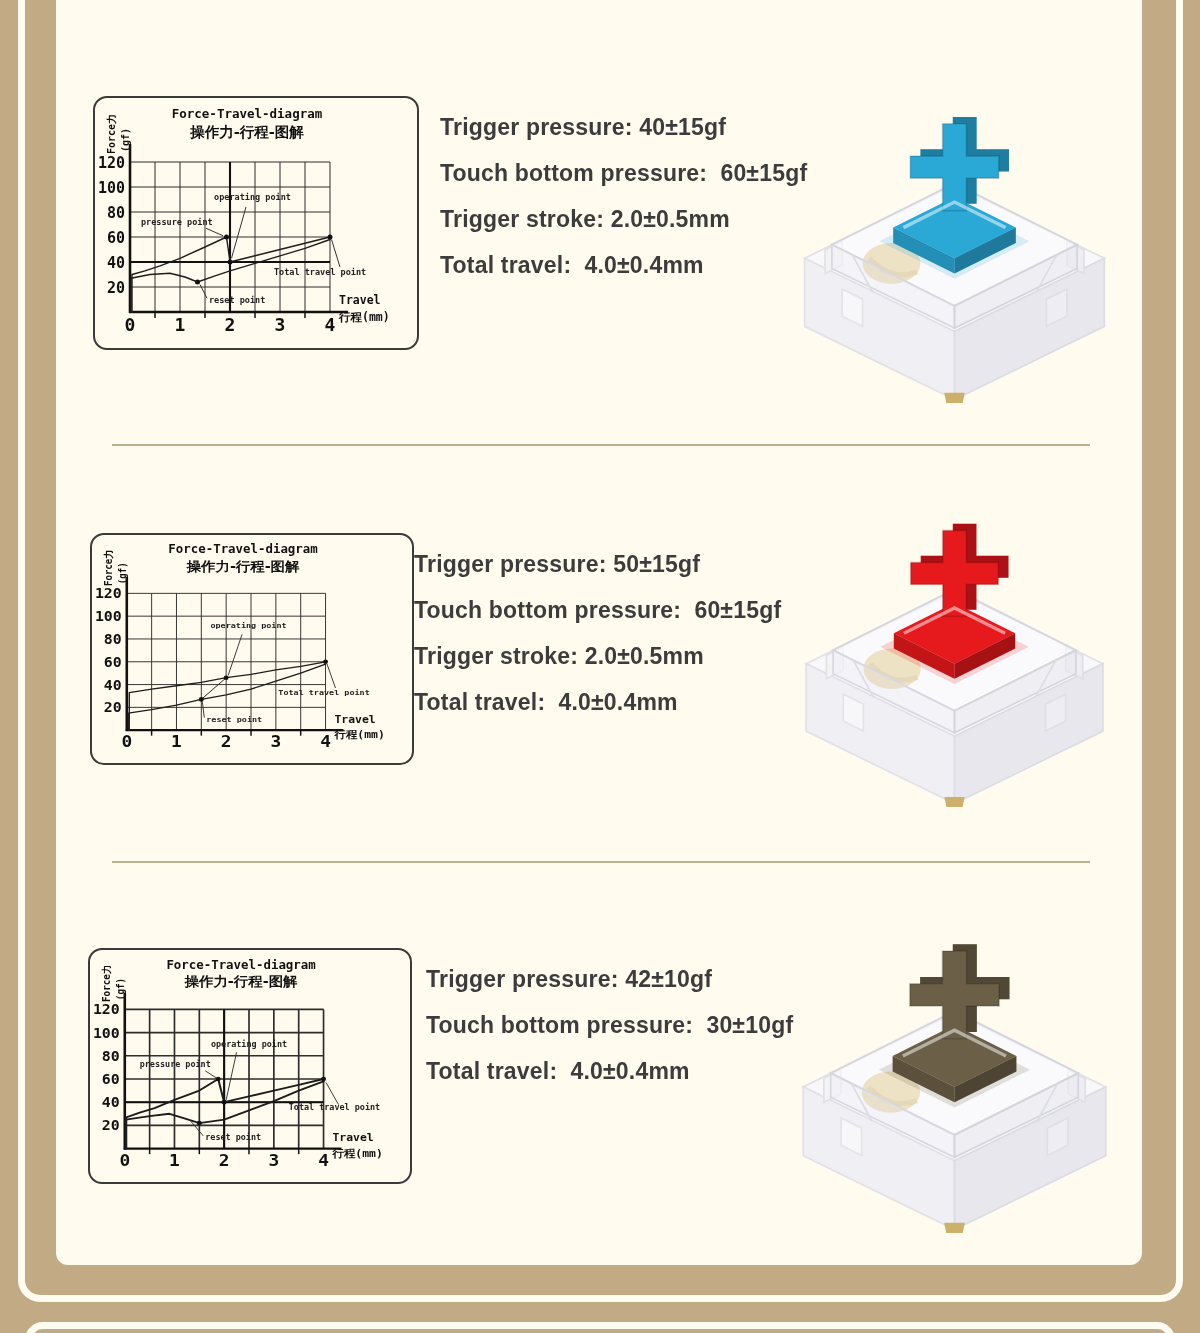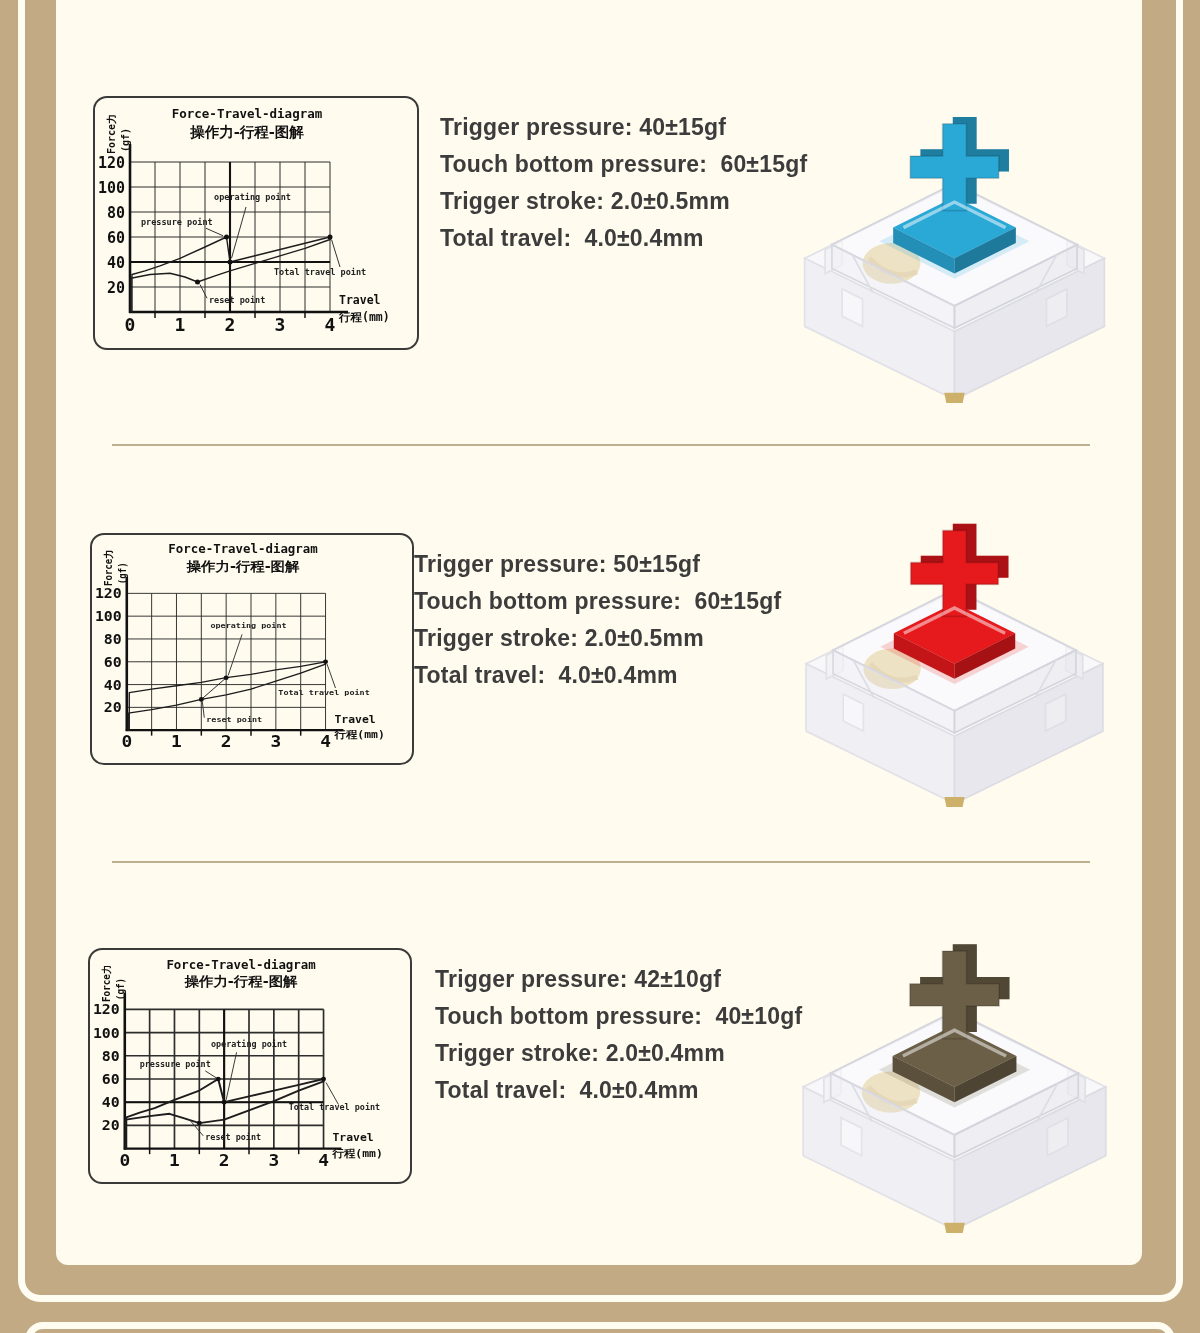--- a/index.html
+++ b/index.html
@@ -7,21 +7,21 @@
         font-family:"Liberation Sans",sans-serif;}
   .white-frame{position:absolute;left:18px;right:17px;top:-40px;bottom:31px;
         border:7px solid #fffdf2;border-radius:22px;z-index:1;}
   .panel{position:absolute;left:56px;right:58px;top:-40px;bottom:68px;
         background:#fffbee;border-radius:12px;z-index:2;}
   .next-frame{position:absolute;left:25px;right:25px;top:1322px;height:90px;
         border:7px solid #fffdf2;border-radius:18px;z-index:3;}
   .divider{position:absolute;left:112px;width:978px;height:2px;background:#bcb08e;z-index:4;}
   .chart-box{position:absolute;border:2px solid #3a3a3a;border-radius:14px;z-index:5;}
   .chart-box svg{width:100%;height:100%;display:block;}
-  .specs{position:absolute;display:flex;flex-direction:column;gap:6px;z-index:5;}
+  .specs{position:absolute;display:flex;flex-direction:column;gap:15px;z-index:5;}
   .spec-line{font-weight:700;font-size:23px;line-height:31px;color:#3c3c3c;
         white-space:pre;letter-spacing:0.2px;}
   .switch-art{position:absolute;z-index:5;}
   .switch-art svg{width:100%;height:100%;display:block;}
   
   .ctitle{font:700 12.5px "DejaVu Sans Mono",monospace;fill:#111;}
   .csub{font:700 14.5px "DejaVu Sans","DejaVu Sans Mono",sans-serif;fill:#111;}
   .tickx{font:700 18px "DejaVu Sans Mono",monospace;fill:#111;}
   .ticky{font:700 15px "DejaVu Sans Mono",monospace;fill:#111;}
   .cann{font:700 8.5px "DejaVu Sans Mono",monospace;fill:#222;}
@@ -289,24 +289,23 @@
         <line x1="147.5" y1="110.25" x2="137" y2="161.5" stroke="#333" stroke-width="1"></line>
         <text x="160" y="104" text-anchor="middle" class="cann">operating point</text>
         <line x1="116" y1="130.25" x2="127" y2="137.75" stroke="#333" stroke-width="1"></line>
         <text x="50" y="126.5" text-anchor="start" class="cann">pressure point</text>
         <line x1="114" y1="200.25" x2="100" y2="182.75" stroke="#333" stroke-width="1"></line>
         <text x="116" y="205.25" text-anchor="start" class="cann">reset point</text>
         <line x1="237.5" y1="142.75" x2="250" y2="166.5" stroke="#333" stroke-width="1"></line>
         <text x="200" y="172.75" text-anchor="start" class="cann">Total travel point</text>
       </svg>
   </div>
-  <div class="specs" style="left:435px;top:964px">
+  <div class="specs" style="left:426px;top:964px">
     <div class="spec-line">Trigger pressure: 42±10gf</div>
-    <div class="spec-line">Touch bottom pressure:  40±10gf</div>
-    <div class="spec-line">Trigger stroke: 2.0±0.4mm</div>
+    <div class="spec-line">Touch bottom pressure:  30±10gf</div>
     <div class="spec-line">Total travel:  4.0±0.4mm</div>
   </div>
   <div class="switch-art" style="left:782px;top:915px;width:345px;height:318px">
   <svg viewBox="0 0 200 185">
     <g>
       <polygon points="12,100 100,57 188,100 100,143" fill="#f8f8fa" stroke="#e1e1e7" stroke-width="1"></polygon>
       <polygon points="12,100 12,140 100,183 100,143" fill="#f0f0f4" stroke="#e1e1e7" stroke-width="1"></polygon>
       <polygon points="188,100 188,140 100,183 100,143" fill="#e7e7ed" stroke="#dcdce3" stroke-width="1"></polygon>
       <polygon points="34,118 46,124 46,140 34,134" fill="#f7f7f9" stroke="#e3e3e9" stroke-width="1"></polygon>
       <polygon points="154,124 166,118 166,134 154,140" fill="#ededf2" stroke="#dfdfe5" stroke-width="1"></polygon>

